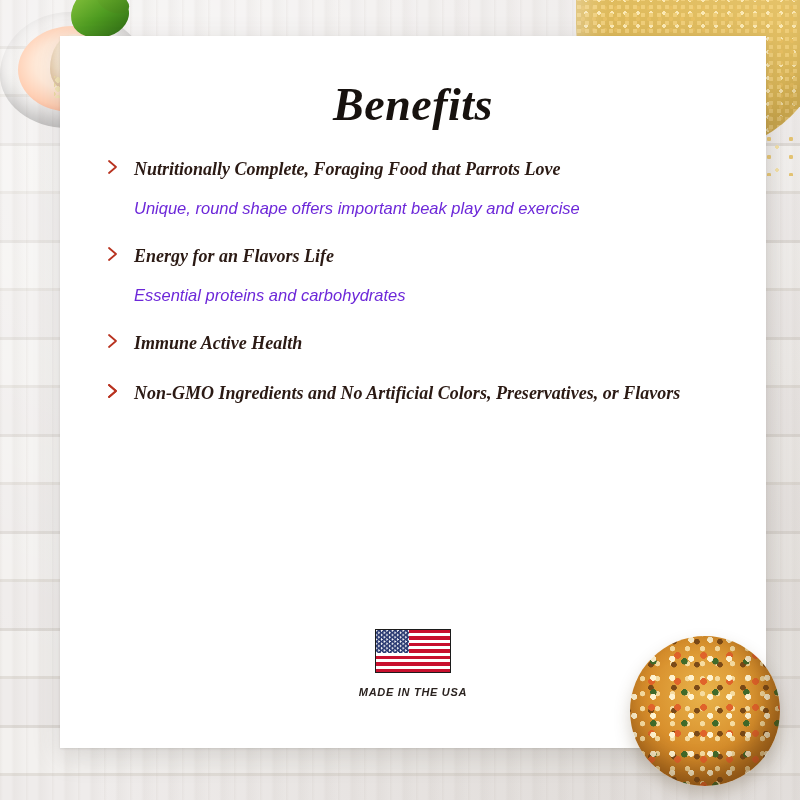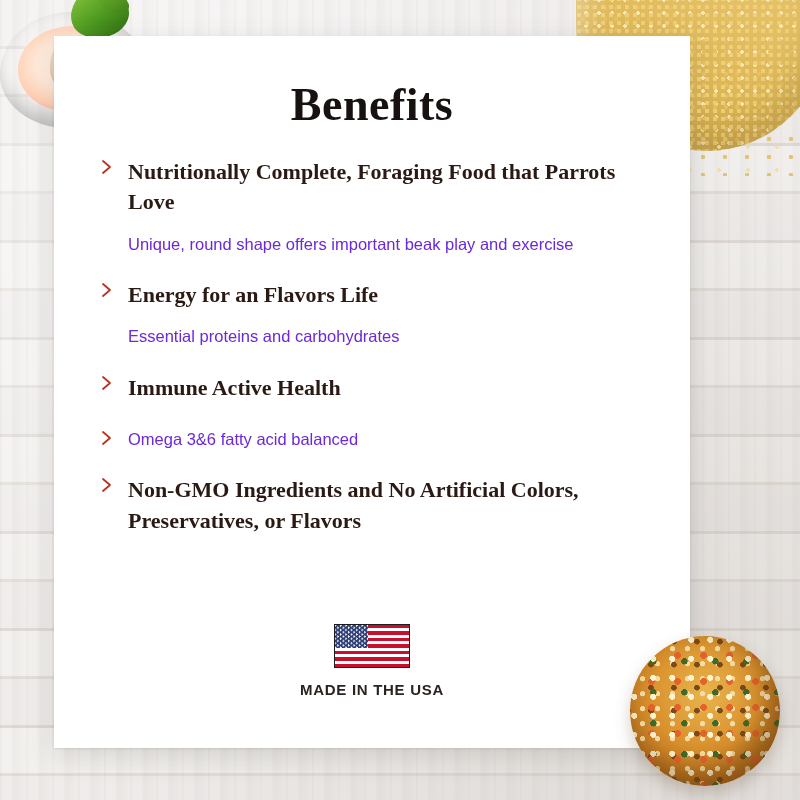--- a/index.html
+++ b/index.html
@@ -43,26 +43,27 @@
         rgba(255,255,255,0.0) 26px
       ),
       radial-gradient(ellipse at 20% 12%, rgba(255,255,255,0.55), rgba(255,255,255,0) 60%),
       radial-gradient(ellipse at 85% 85%, rgba(190,182,174,0.35), rgba(255,255,255,0) 62%);
     pointer-events: none;
   }
 
   
   .card {
     position: absolute;
-    left: 54px;
+    left: 60px;
     top: 36px;
-    width: 636px;
+    width: 706px;
     height: 712px;
     background: #ffffff;
     box-shadow: 0 8px 26px rgba(90,84,78,0.18), 0 1px 2px rgba(90,84,78,0.14);
+    font-style: italic;
   }
 
   .card-title {
     margin: 0;
     padding-top: 42px;
     text-align: center;
     font-family: "Liberation Serif", serif;
     font-weight: bold;
     font-size: 46px;
     letter-spacing: 0.5px;
@@ -87,21 +88,21 @@
     top: 2px;
     width: 14px;
     height: 16px;
     color: #b8321f;
   }
   .chev svg { display: block; }
 
   .b-head {
     font-family: "Liberation Serif", serif;
     font-weight: bold;
-    font-size: 22px;
+    font-size: 18px;
     line-height: 1.38;
     color: #2b1a14;
     margin: 0;
   }
   .b-sub {
     font-family: "Liberation Sans", sans-serif;
     font-size: 16.5px;
     line-height: 1.35;
     color: #6d28d9;
     margin: 15px 0 0 0;
@@ -143,21 +144,21 @@
     width: 33px; height: 22.6px;
     background-image:
       radial-gradient(circle at 2.4px 2.2px, #fff 0.85px, rgba(255,255,255,0) 1.1px),
       radial-gradient(circle at 2.4px 2.2px, #fff 0.85px, rgba(255,255,255,0) 1.1px);
     background-size: 5.4px 4.4px, 5.4px 4.4px;
     background-position: 0.5px 0.6px, 3.2px 2.8px;
   }
   .usa-caption {
     margin-top: 13px;
     font-family: "Liberation Sans", sans-serif;
-    font-size: 15px;
+    font-size: 11px;
     font-weight: bold;
     letter-spacing: 0.7px;
     color: #2b2320;
     text-align: right;
   }
 
   
   .decor { position: absolute; pointer-events: none; }
 
   
@@ -312,21 +313,20 @@
         </span>
         <p class="b-head">Immune Active Health</p>
       </li>
 
       <li class="benefit">
         <span class="chev">
           <svg viewBox="0 0 14 16" width="14" height="16" aria-hidden="true">
             <path d="M3 2 L10 8 L3 14" fill="none" stroke="currentColor" stroke-width="1.8" stroke-linecap="round" stroke-linejoin="round"></path>
           </svg>
         </span>
-        <p class="b-sub">Omega 3&amp;6 fatty acid balanced</p>
       </li>
 
 
       <li class="benefit">
         <span class="chev">
           <svg viewBox="0 0 14 16" width="14" height="16" aria-hidden="true">
             <path d="M3 2 L10 8 L3 14" fill="none" stroke="currentColor" stroke-width="1.8" stroke-linecap="round" stroke-linejoin="round"></path>
           </svg>
         </span>
         <p class="b-head">Non-GMO Ingredients and No Artificial Colors, Preservatives, or Flavors</p>

